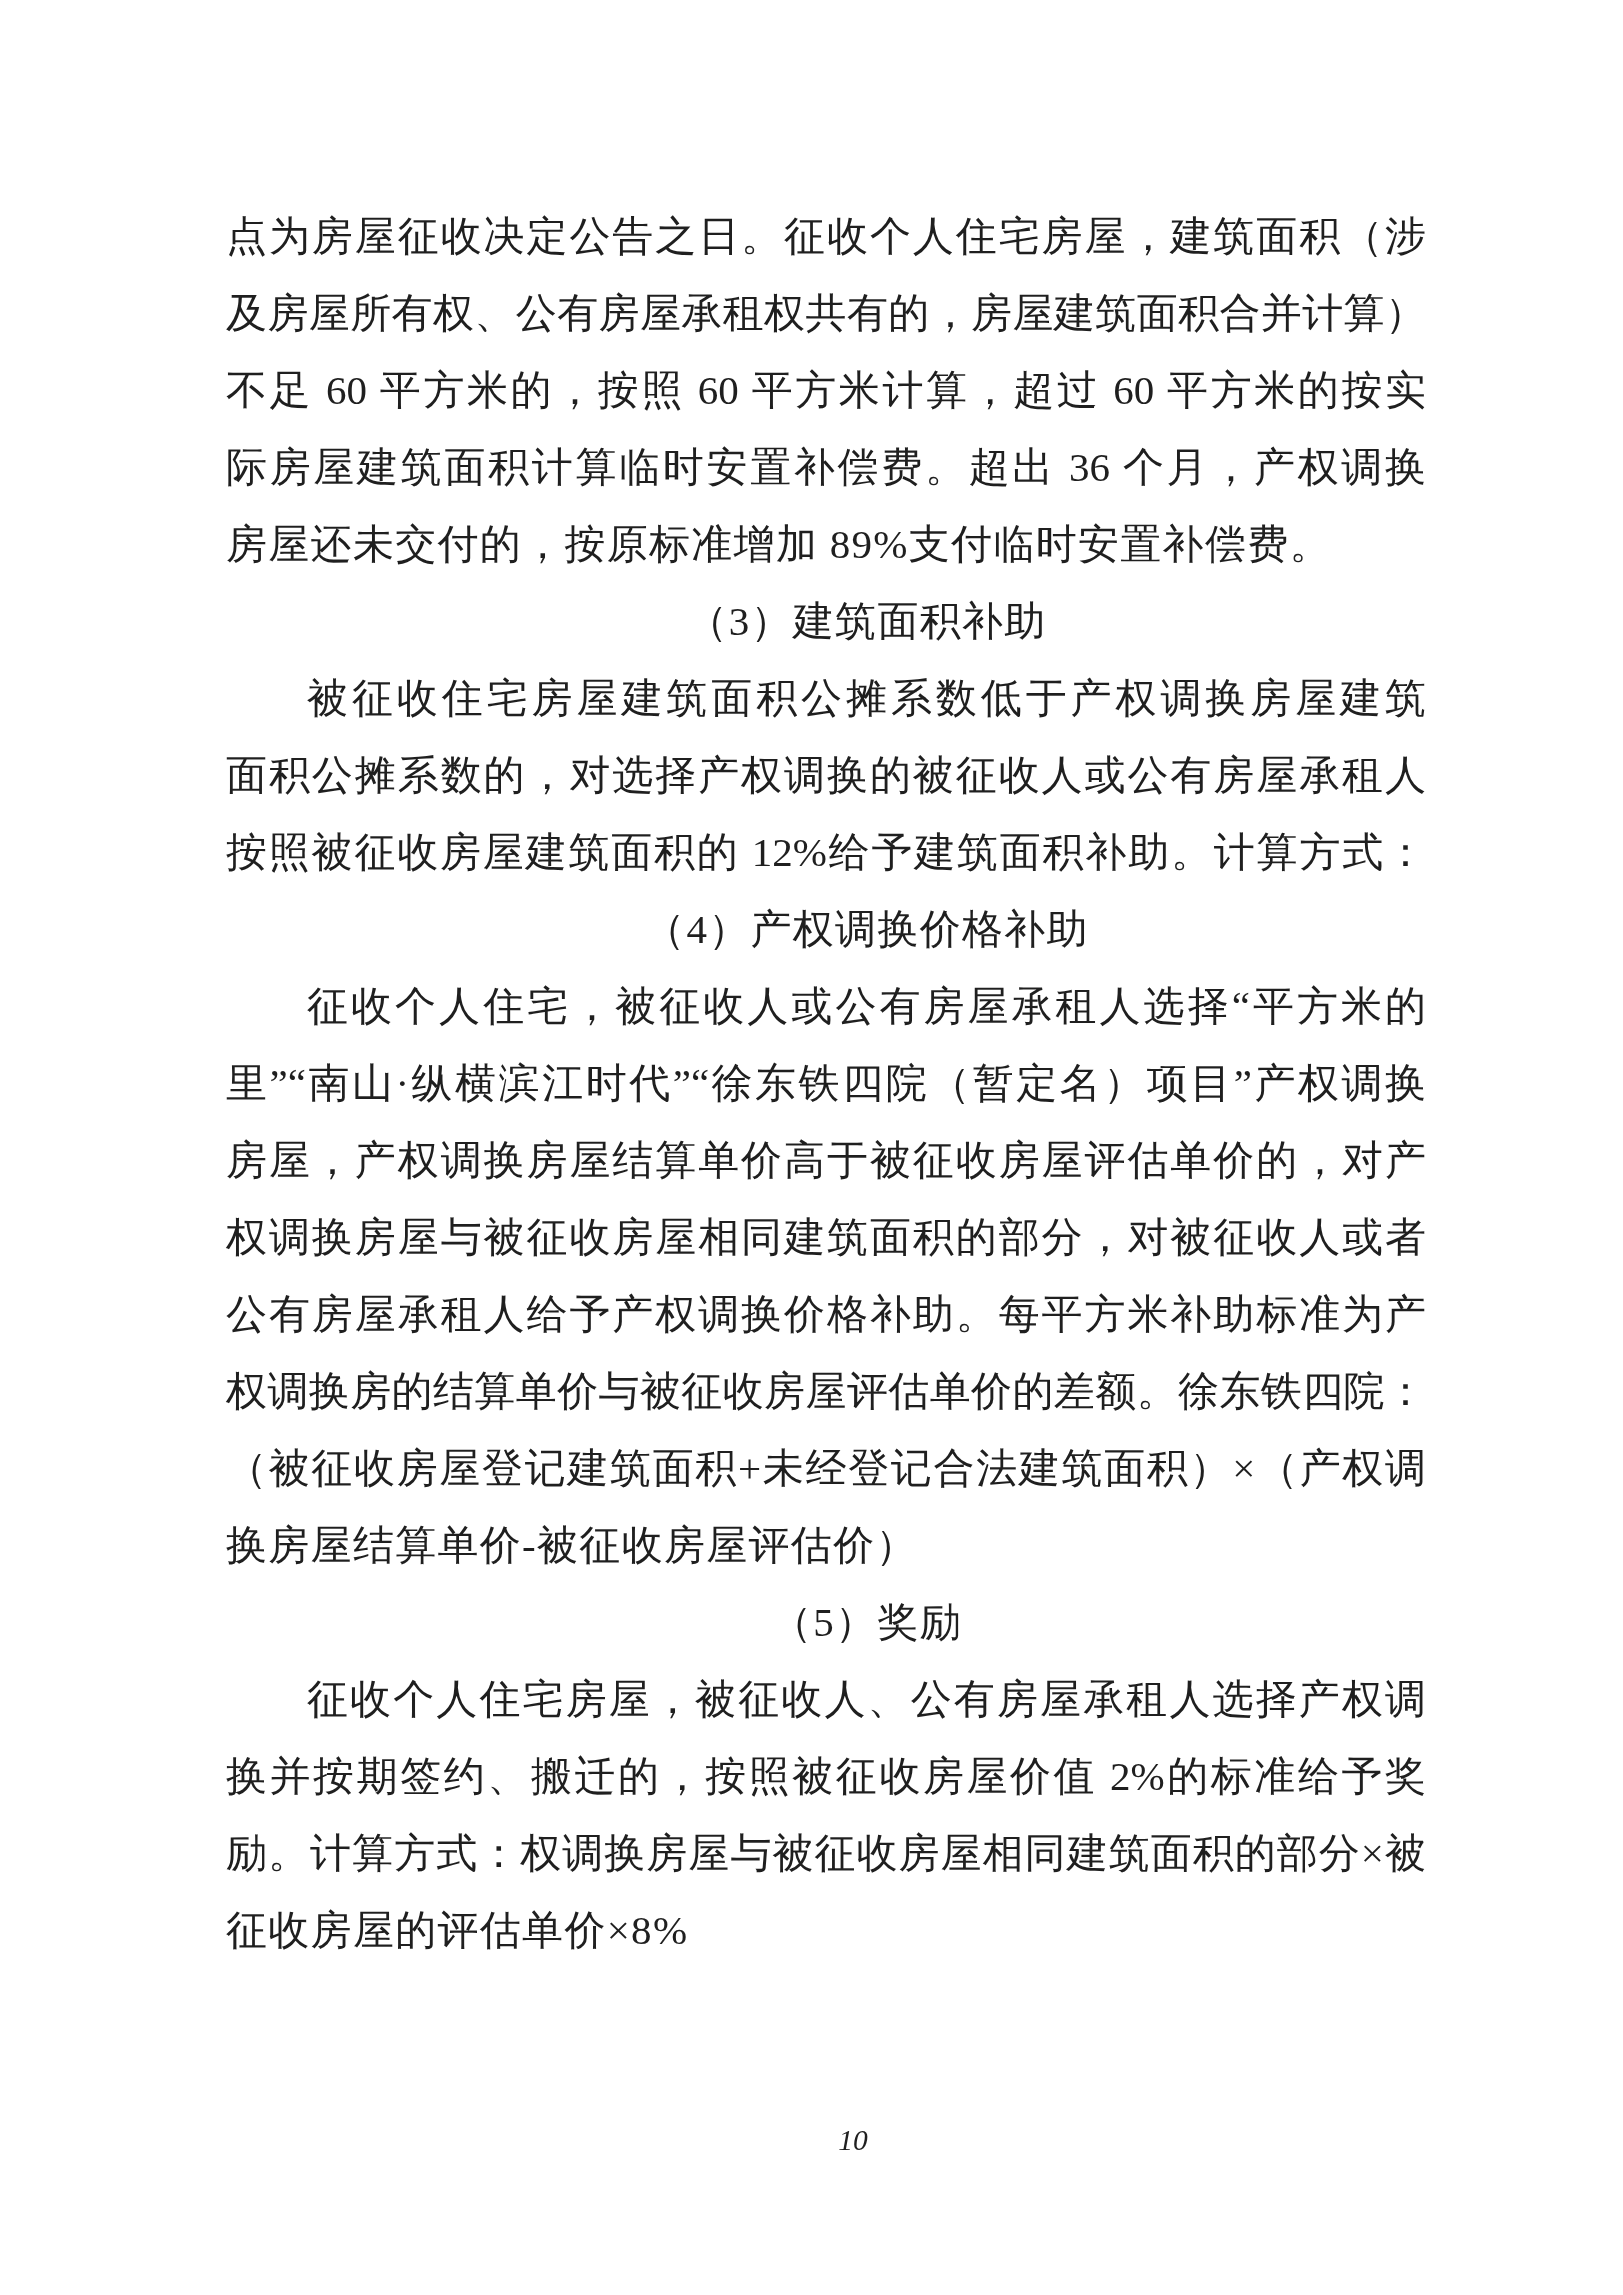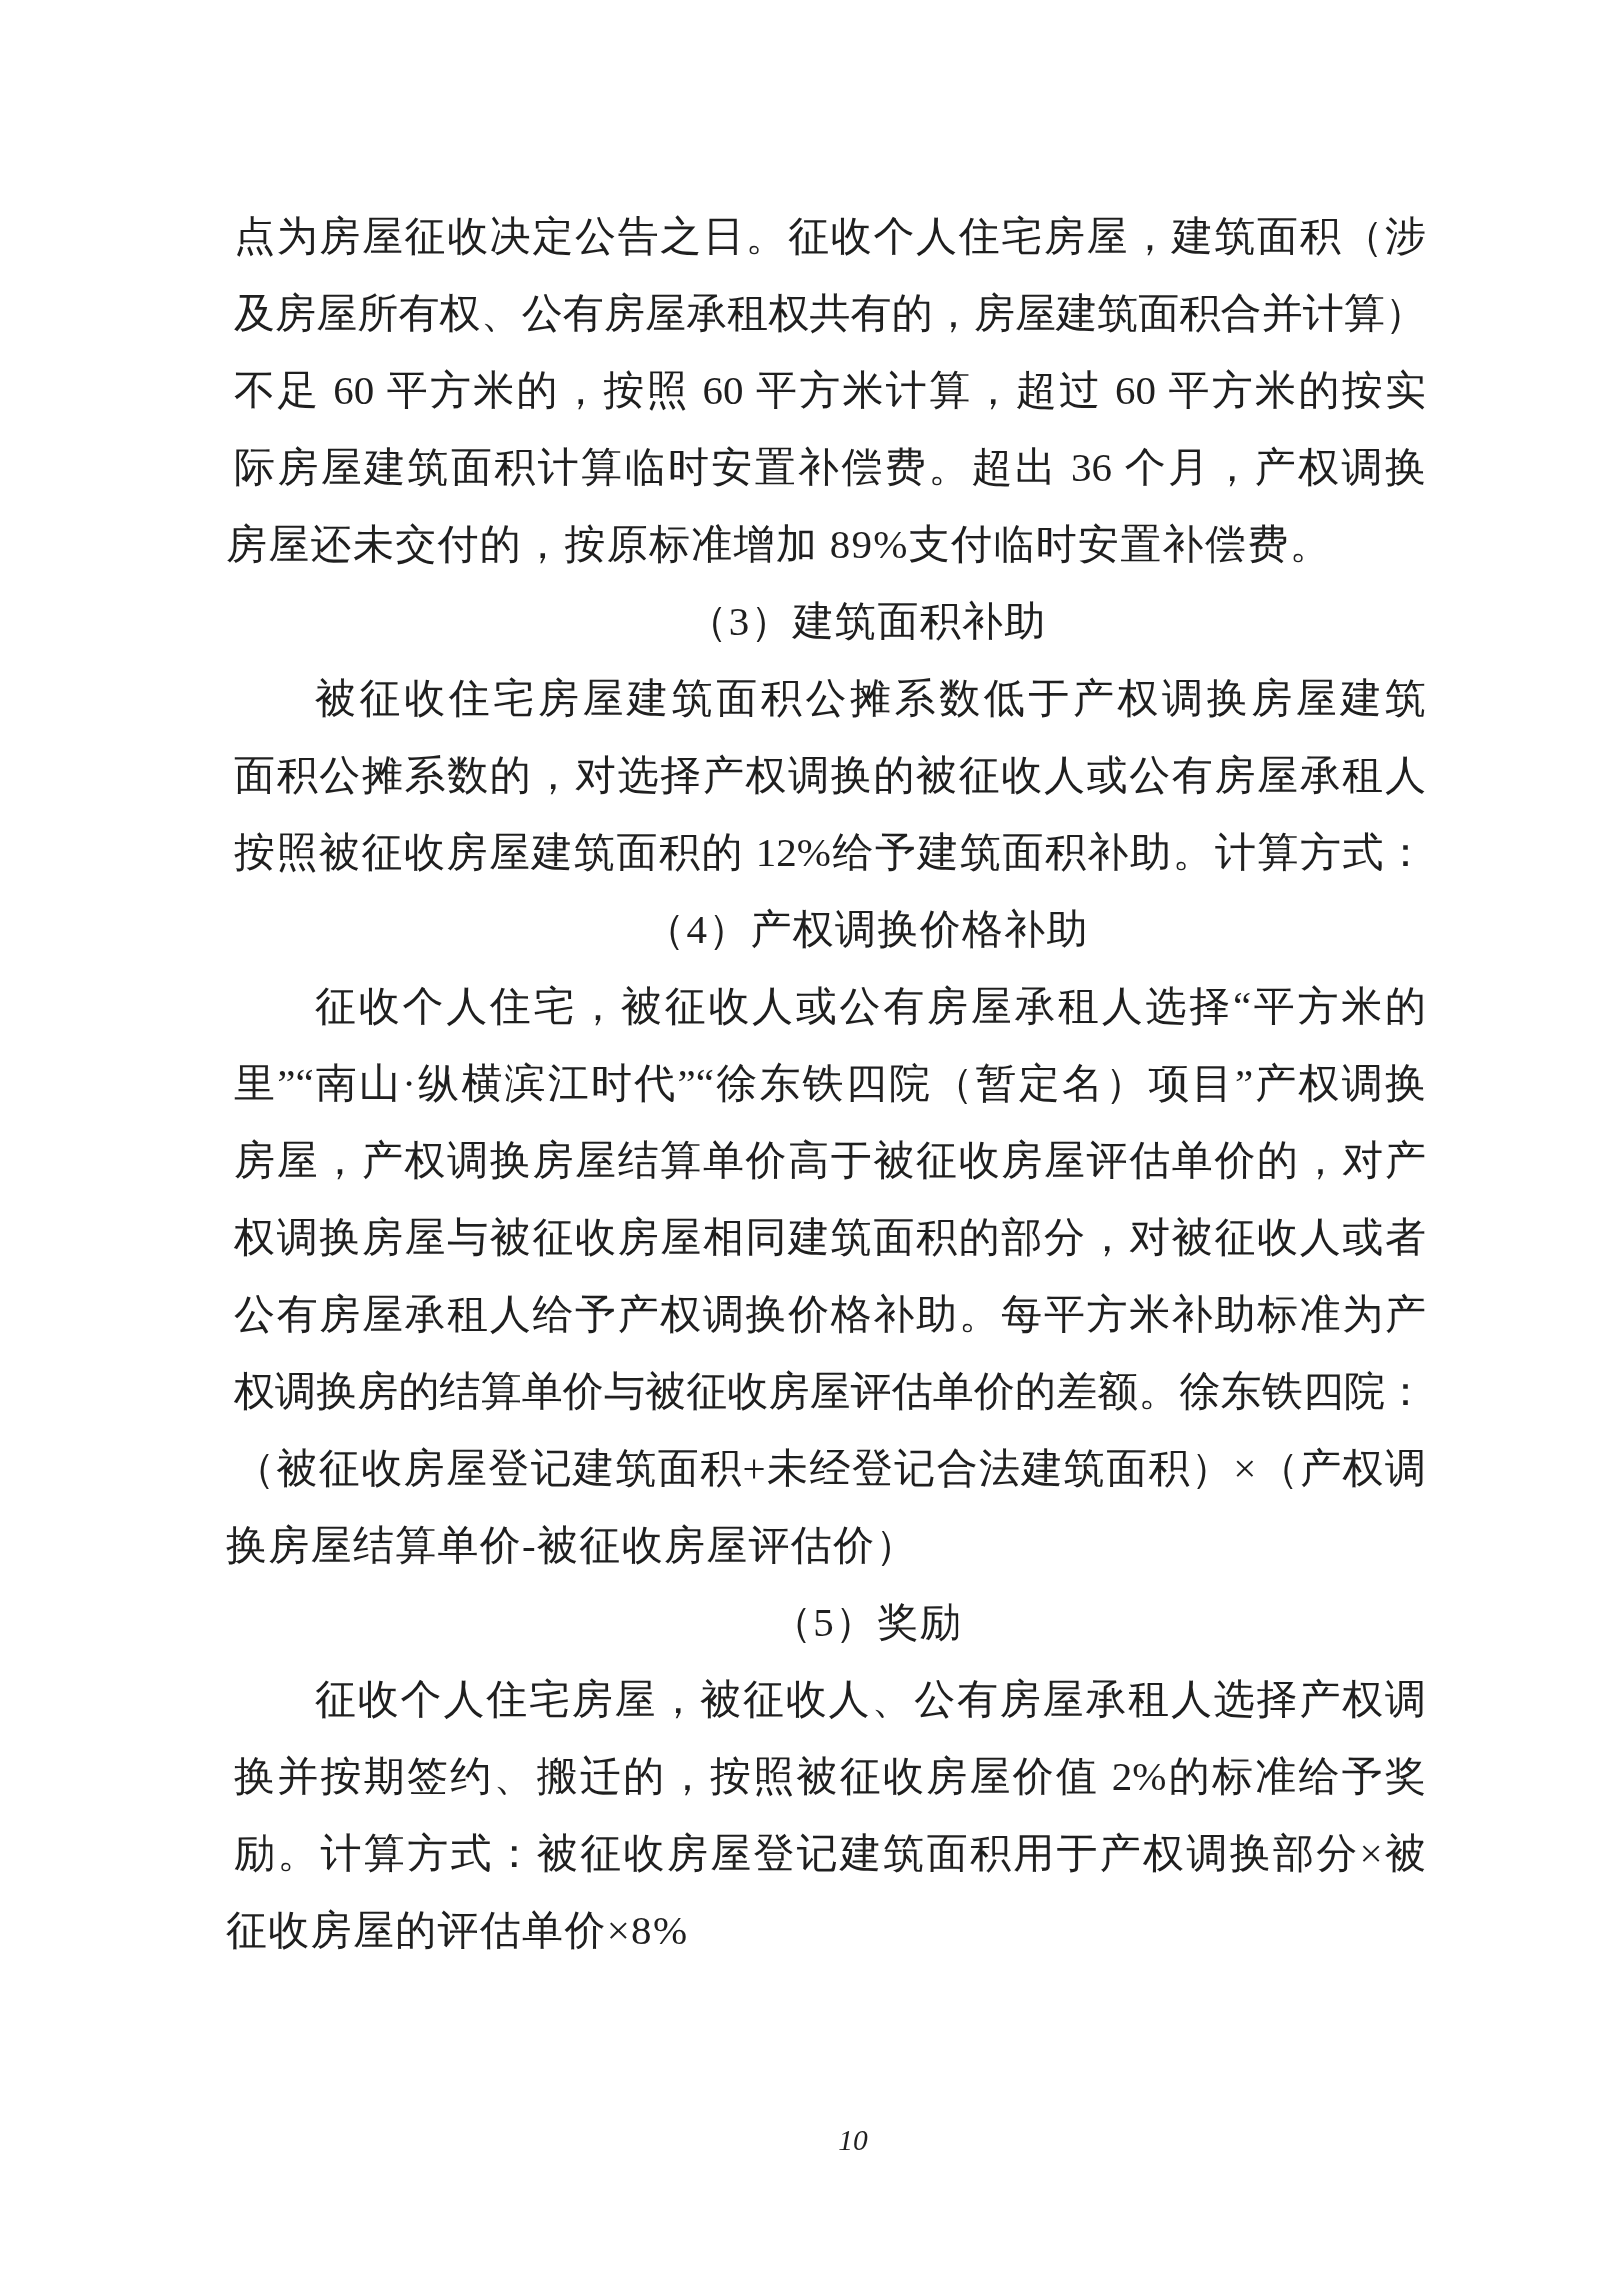--- a/index.html
+++ b/index.html
@@ -29,21 +29,20 @@
     white-space: nowrap;
     letter-spacing: 1.3px;
   }
   
   .line.j {
     white-space: normal;
     word-break: keep-all;
     text-align: justify;
     text-align-last: justify;
     letter-spacing: 0;
-    margin-left: 8px;
   }
   
   .line.ind {
     padding-left: 81px;
     text-align: center;
   }
   .page-number {
     position: absolute;
     left: 853px;
     top: 2124px;
@@ -74,19 +73,19 @@
       <div class="line j">里”“南山·纵横滨江时代”“徐东铁四院（暂定名）项目”产权调换</div>
       <div class="line j">房屋，产权调换房屋结算单价高于被征收房屋评估单价的，对产</div>
       <div class="line j">权调换房屋与被征收房屋相同建筑面积的部分，对被征收人或者</div>
       <div class="line j">公有房屋承租人给予产权调换价格补助。每平方米补助标准为产</div>
       <div class="line j">权调换房的结算单价与被征收房屋评估单价的差额。徐东铁四院：</div>
       <div class="line j">（被征收房屋登记建筑面积+未经登记合法建筑面积）×（产权调</div>
       <div class="line">换房屋结算单价-被征收房屋评估价）</div>
       <div class="line ind">（5）奖励</div>
       <div class="line j ind">征收个人住宅房屋，被征收人、公有房屋承租人选择产权调</div>
       <div class="line j">换并按期签约、搬迁的，按照被征收房屋价值 2%的标准给予奖</div>
-      <div class="line j">励。计算方式：被征收房屋登记建筑面积用于产权调换部分×被</div>
+      <div class="line j">励。计算方式：权调换房屋与被征收房屋相同建筑面积的部分×被</div>
       <div class="line">征收房屋的评估单价×8%</div>
     </div>
 
   <div class="page-number">10</div>
 </div>
 
 
 </body></html>

